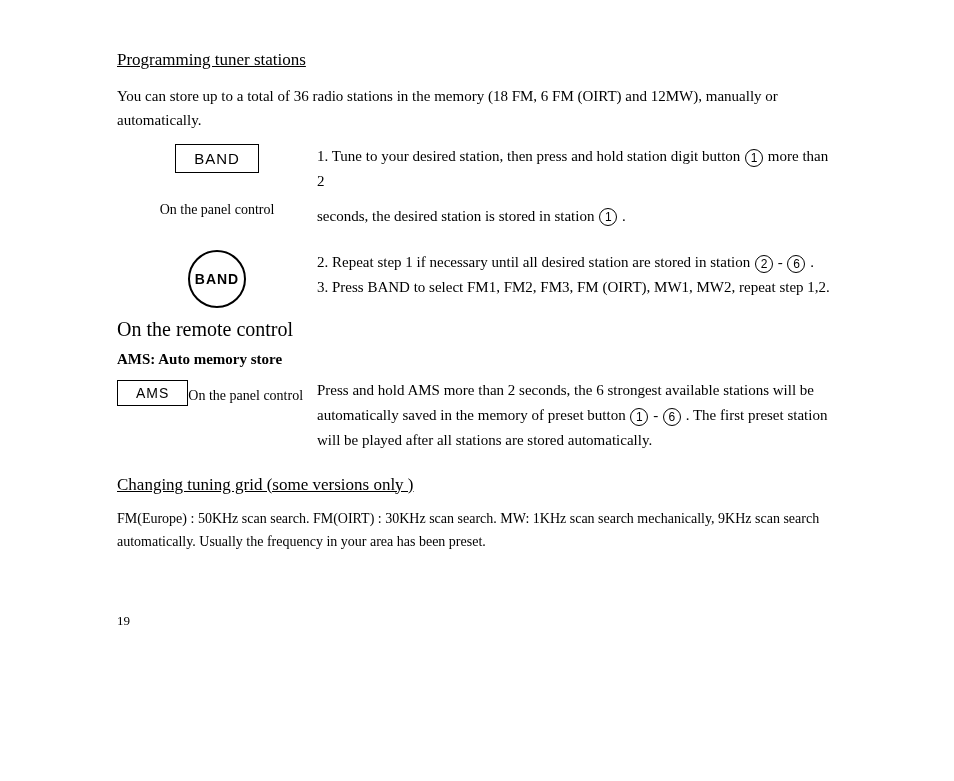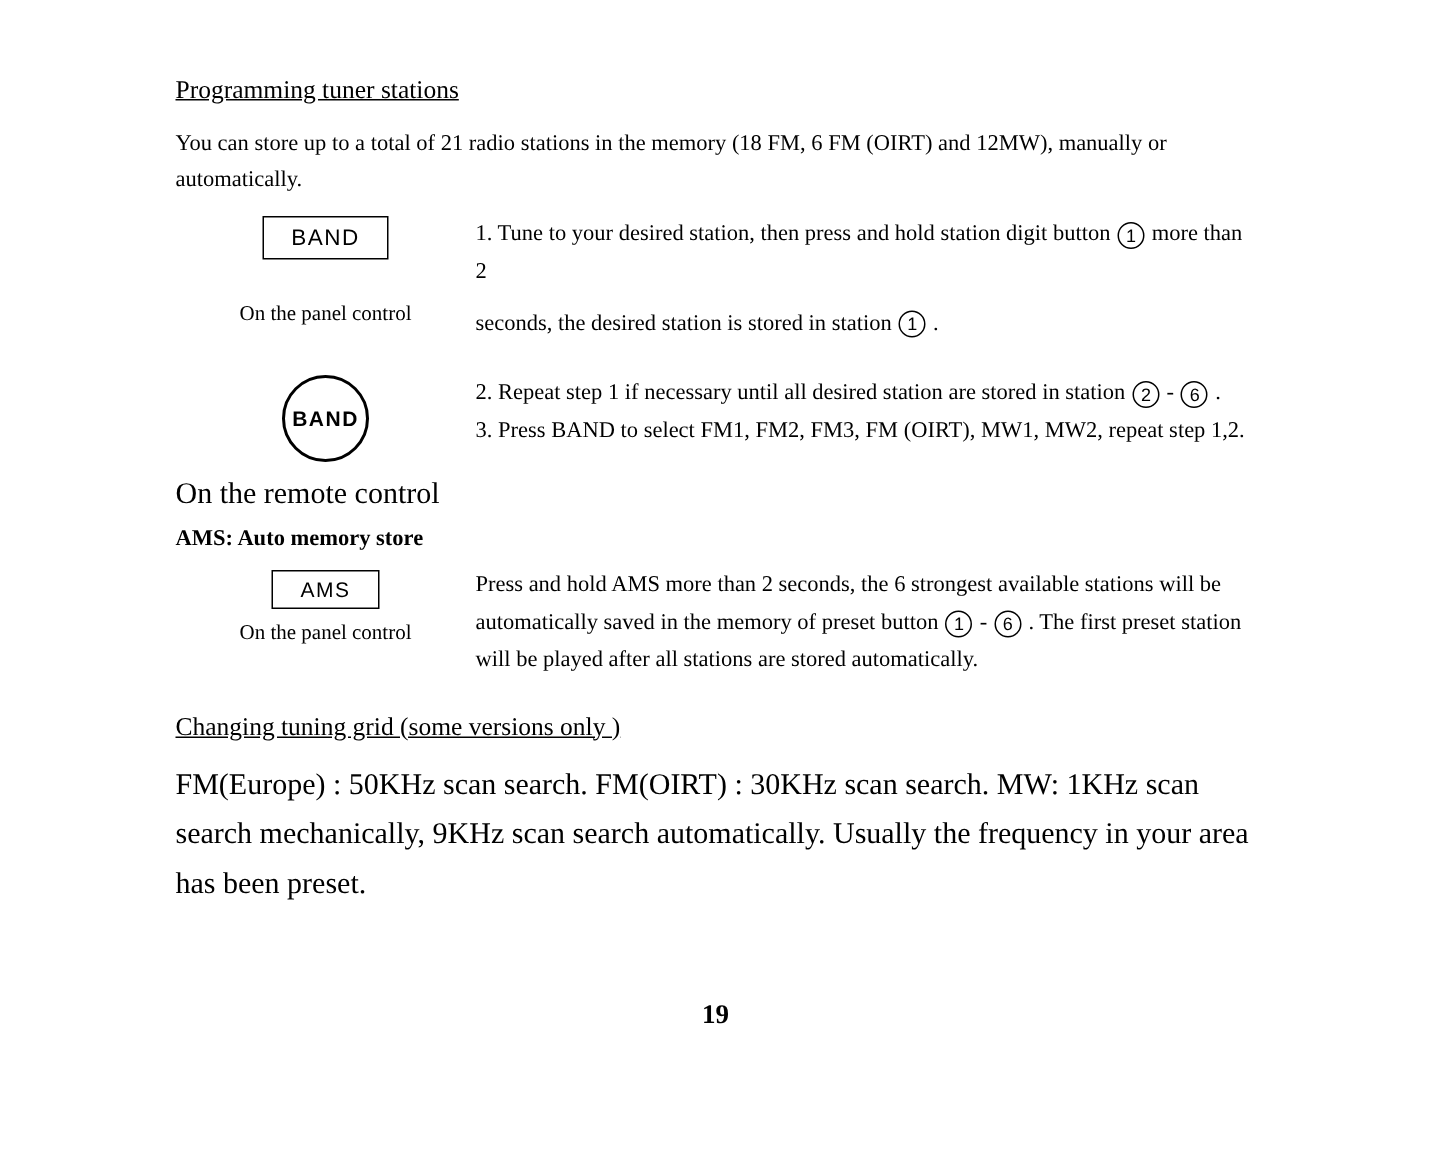--- a/index.html
+++ b/index.html
@@ -124,21 +124,21 @@
     }
 
     .ams-row {
       display: flex;
       align-items: flex-start;
     }
 
     .ams-left {
       width: 200px;
       display: flex;
-      flex-direction: column;
+      flex-direction: row;
       align-items: center;
       flex-shrink: 0;
       text-align: right;
     }
 
     .ams-box {
       border: 1.5px solid #000;
       padding: 4px 18px;
       font-size: 14px;
       font-family: Arial, sans-serif;
@@ -157,29 +157,27 @@
 
     .section2-title {
       font-size: 17px;
       font-weight: normal;
       text-decoration: underline;
       margin-top: 22px;
       margin-bottom: 12px;
     }
 
     .section2-text {
-      font-size: 20px;
+      font-size: 14px;
       line-height: 1.65;
     }
 
     .page-number {
-      text-align: center;
-      font-size: 18px;
+      font-size: 13px;
       margin-top: 60px;
-      font-weight: bold;
     }
 
     .row2 {
       display: flex;
       align-items: flex-start;
       margin-top: 2px;
     }
 
     .step2-text {
       flex: 1;
@@ -188,21 +186,21 @@
       padding-top: 8px;
     }
   </style>
 </head>
 <body>
 
 <div class="page">
 
   <h2 class="section-title">Programming tuner stations</h2>
 
-  <p class="intro-text">You can store up to a total of 21 radio stations in the memory (18 FM, 6 FM (OIRT) and 12MW), manually or automatically.</p>
+  <p class="intro-text">You can store up to a total of 36 radio stations in the memory (18 FM, 6 FM (OIRT) and 12MW), manually or automatically.</p>
 
 
   <div class="row-band-panel">
     <div class="left-col">
       <div class="band-box">BAND</div>
     </div>
     <div class="right-col">
       <span>1. Tune to your desired station, then press and hold station digit button</span>
       <span class="circle-num">1</span>
       <span>more than 2</span>

